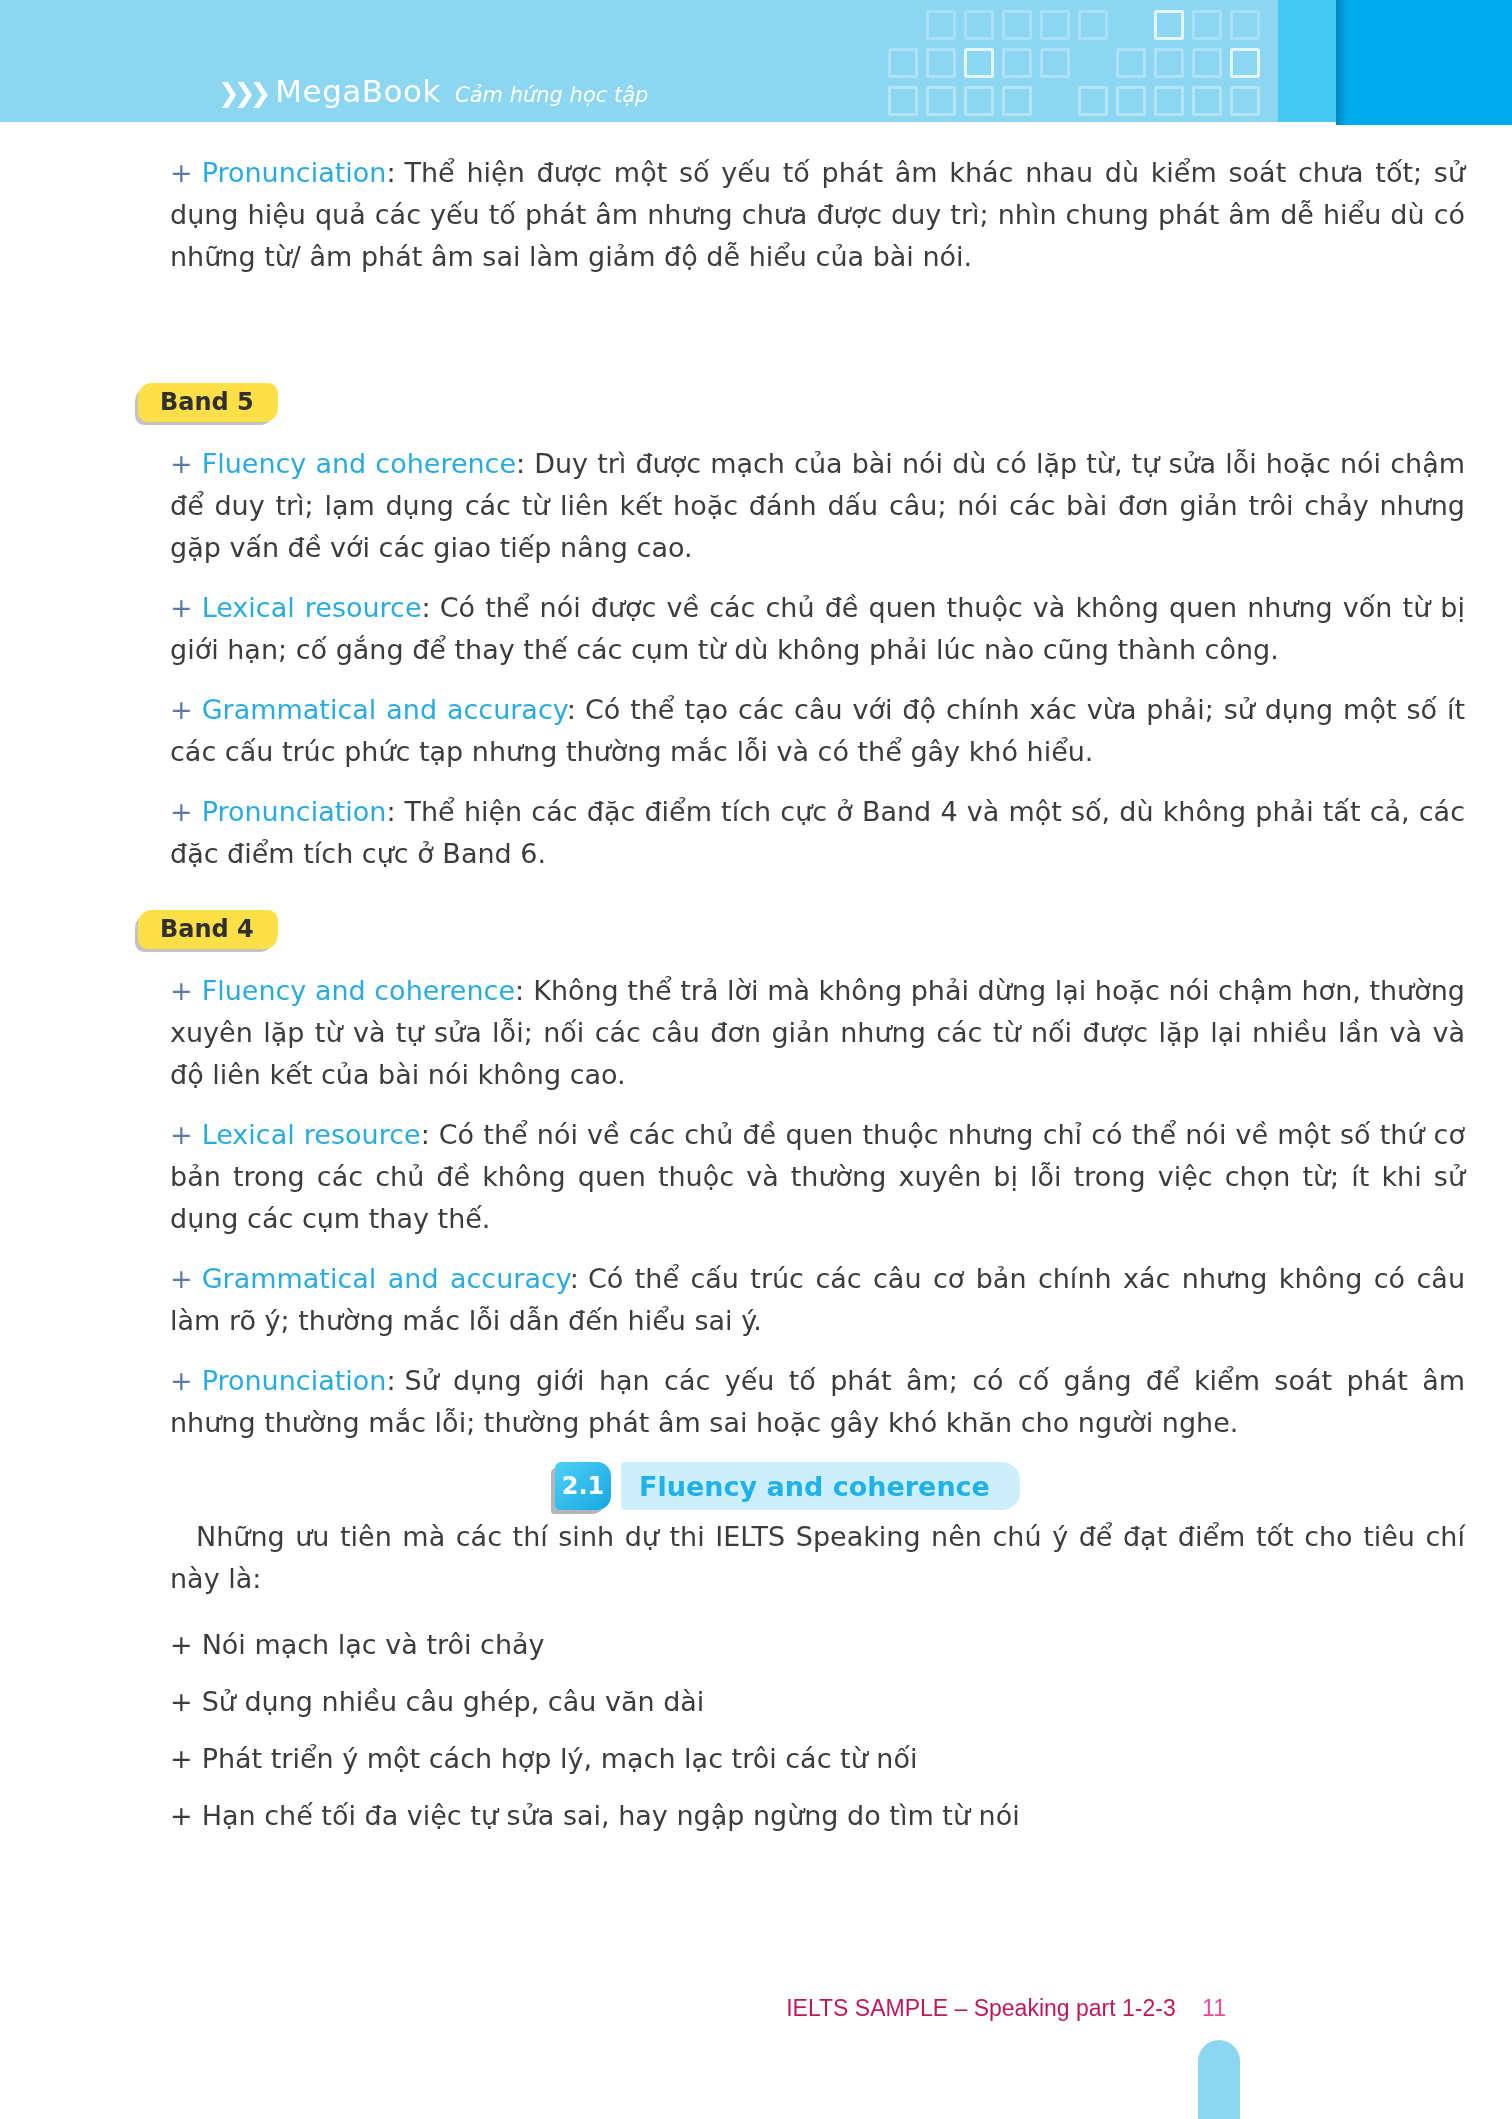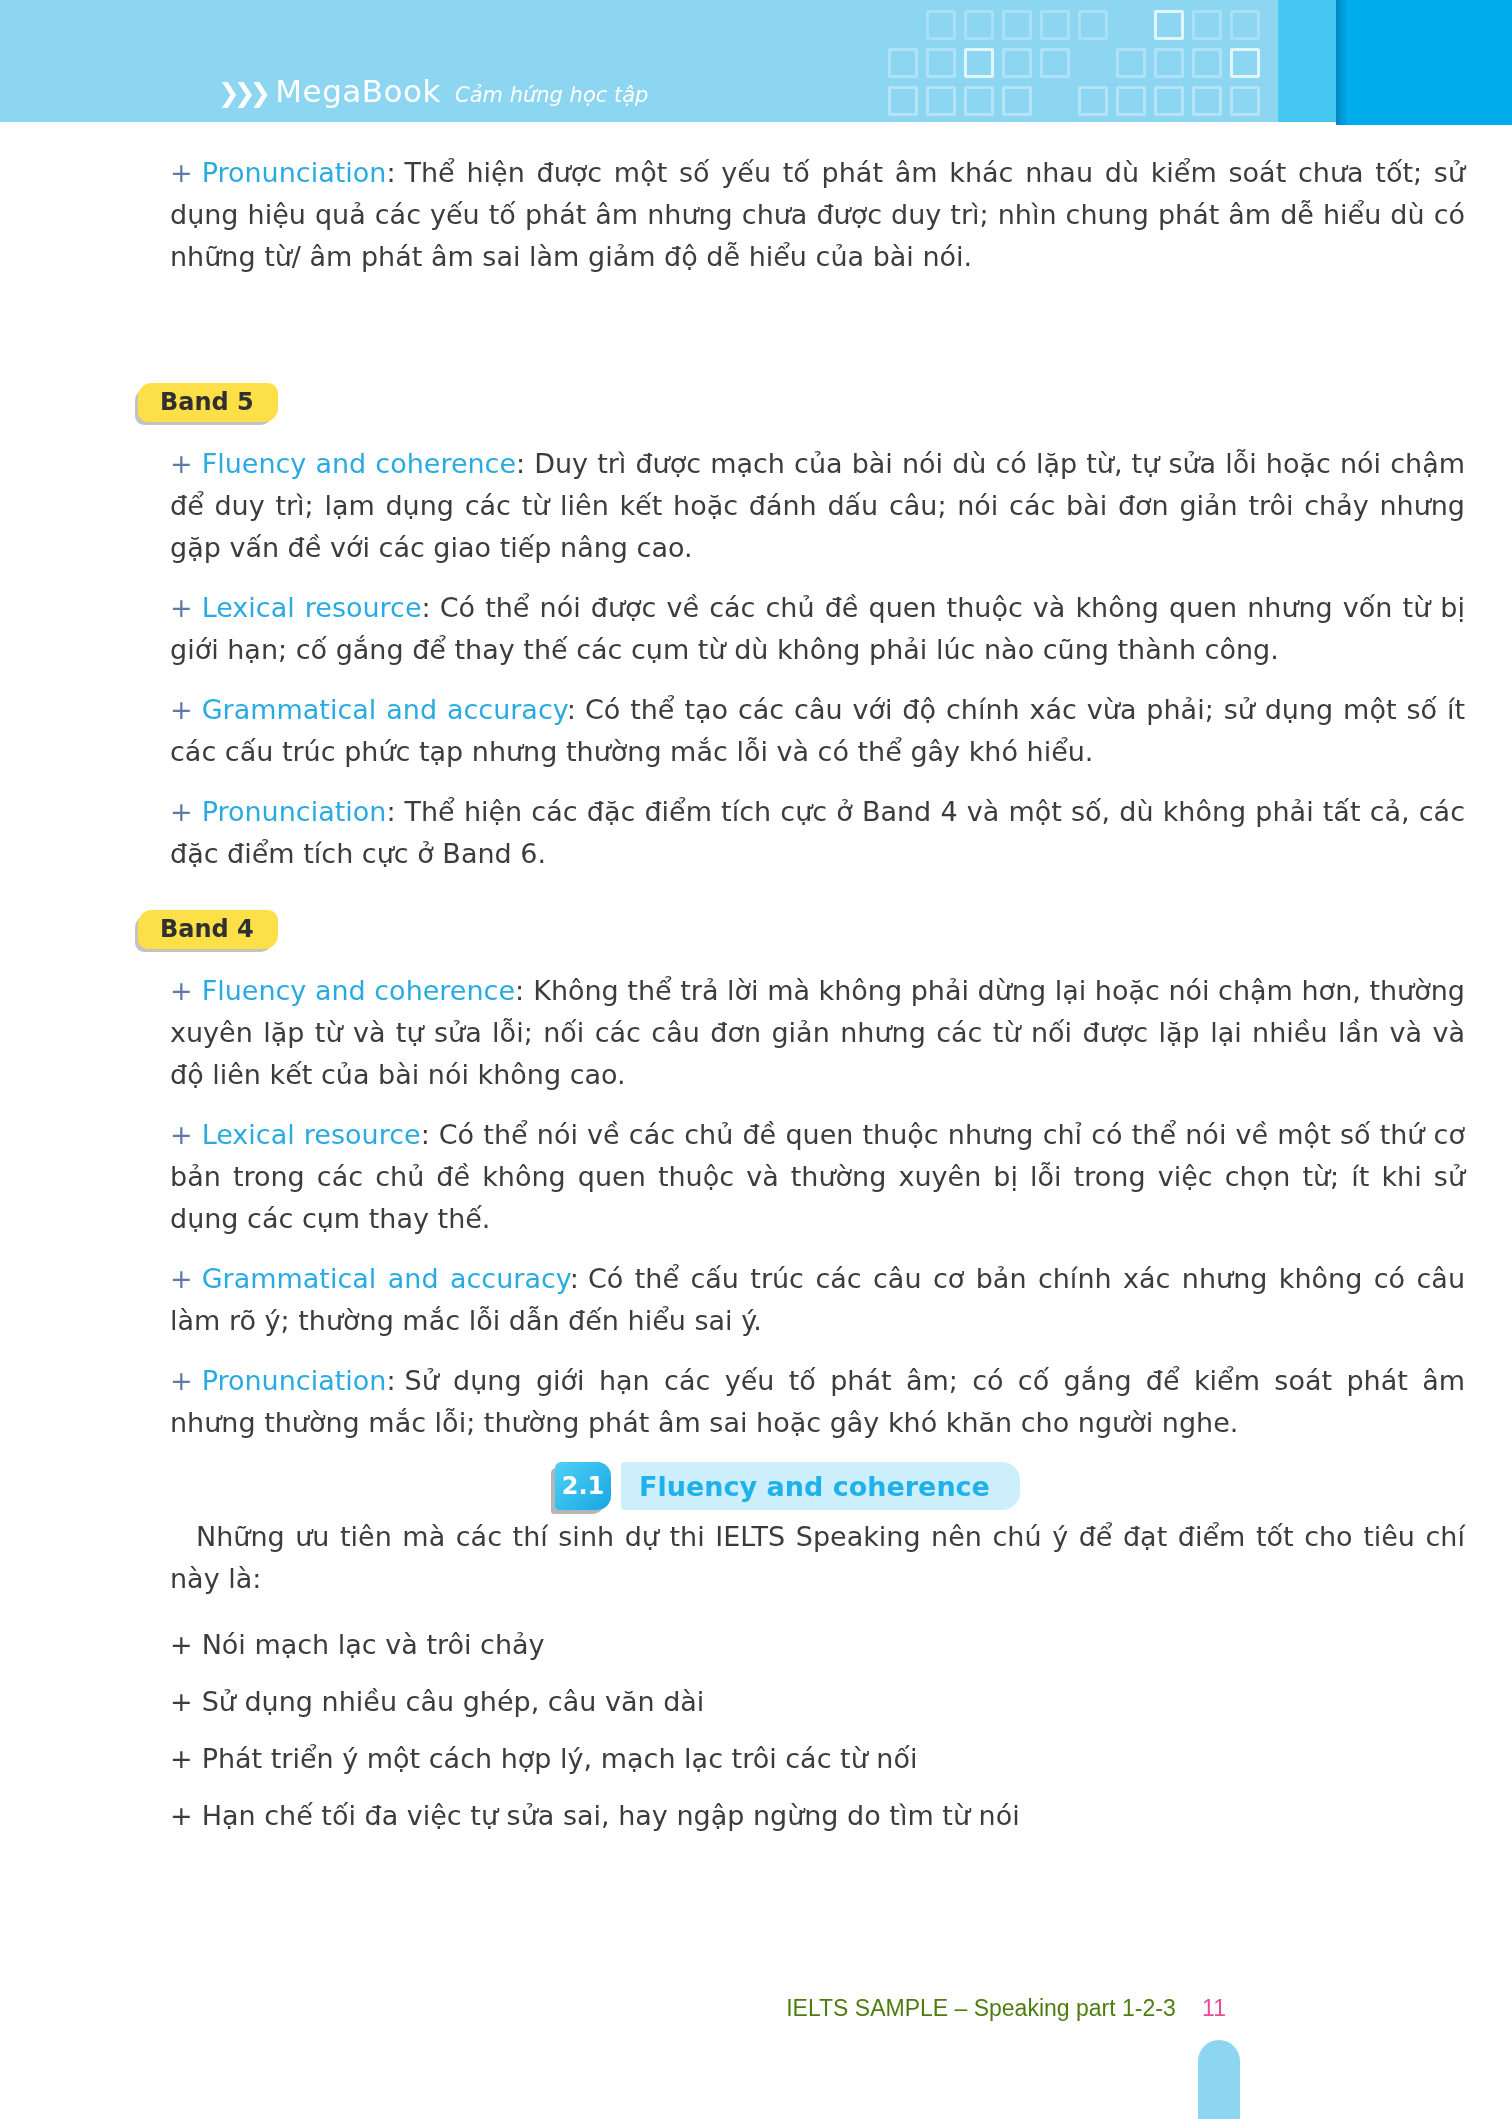--- a/index.html
+++ b/index.html
@@ -42,21 +42,21 @@
   .sec-title{margin-left:10px;background:#CDEEFB;color:#1FB1EA;font-weight:bold;font-size:27px;
     display:flex;align-items:center;padding:0 30px 0 18px;border-radius:4px 18px 18px 4px;}
 
   .intro{text-indent:26px;}
   .pbul{margin-top:15px;}
   .first-bul{margin-top:24px;}
 
   
   .ftr{position:absolute;top:1995px;left:0;width:1226px;text-align:right;white-space:nowrap;
     font-family:"Liberation Sans",sans-serif;font-size:23px;}
-  .ftr .ftx{color:#4d7c0f;text-align:center;}
+  .ftr .ftx{color:#be185d;text-align:center;}
   .ftr .pgn{color:#ec4899;margin-left:20px;}
   .corner-pill{position:absolute;left:1198px;top:2040px;width:42px;height:79px;
     background:#8DD6F2;border-radius:21px 21px 0 0;}
 </style>
 </head>
 <body>
 
 <div class="page">
 
   <div class="hdr">

